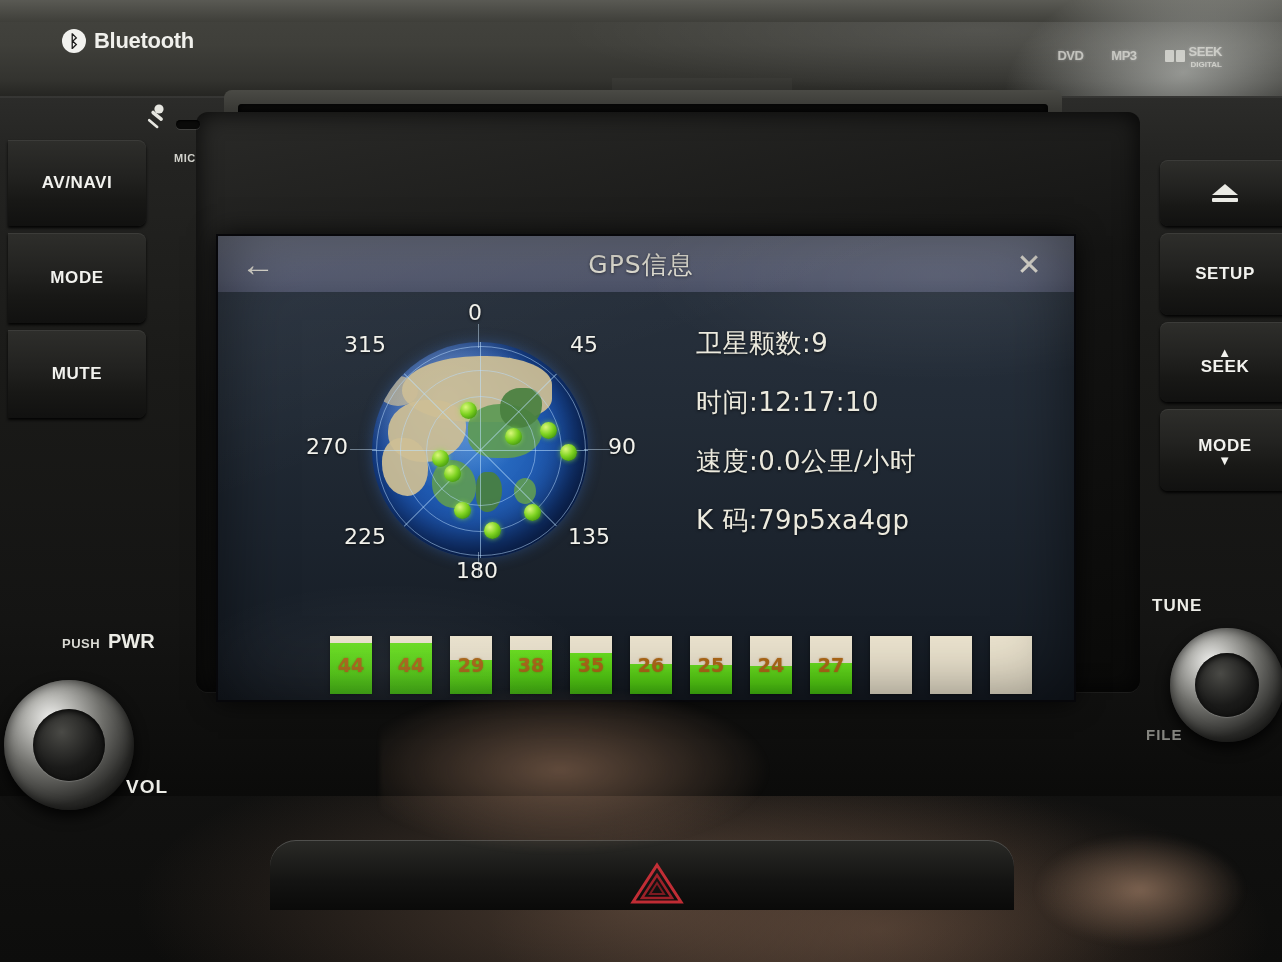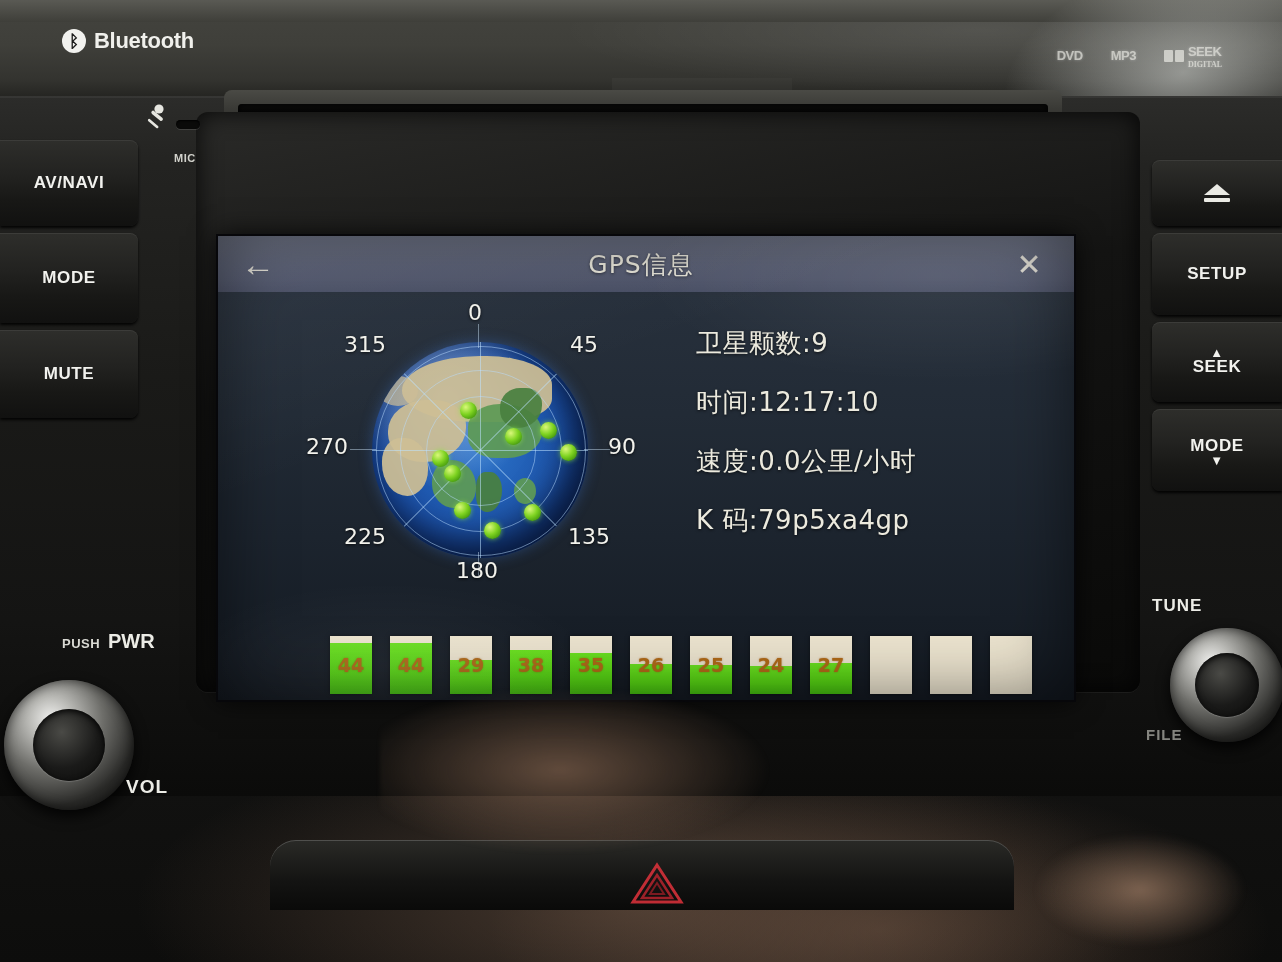--- a/index.html
+++ b/index.html
@@ -63,24 +63,24 @@
       background:#0a0a09;box-shadow:inset 0 1px 2px #000,0 1px 0 rgba(255,255,255,.12);}
   .mic-label{position:absolute;left:38px;top:27px;color:#d2d2cc;font-size:11px;font-weight:700;letter-spacing:.5px;margin-top:21px;}
 
   
   .logos{position:absolute;right:60px;top:42px;display:flex;align-items:center;gap:28px;opacity:.72;}
   .logo-chip{color:#e8e8e2;font-weight:800;font-size:13px;letter-spacing:-.5px;
       text-shadow:0 0 3px rgba(255,255,255,.45);text-align:right;}
   .logo-dolby{display:flex;align-items:center;gap:4px;}
   .dolby-dd{display:inline-flex;gap:2px;}
   .dolby-dd i{display:block;width:9px;height:12px;background:#e8e8e2;border-radius:1px;font-style:normal;}
-  .logo-sub{font-size:8px;letter-spacing:0px;display:block;text-align:right;font-family:Liberation Serif, serif;}
-
-  
-  .btn-col{position:absolute;}
+  .logo-sub{font-size:8px;letter-spacing:0px;display:block;text-align:right;}
+
+  
+  .btn-col{position:absolute;padding-left:8px;}
   .hw-btn{position:relative;background:linear-gradient(180deg,#2e2e2b 0%,#222220 42%,#181816 70%,#111110 100%);
       border-radius:6px;box-shadow:0 2px 3px rgba(0,0,0,.9), inset 0 1px 0 rgba(255,255,255,.07);
       display:flex;align-items:center;justify-content:center;
       color:#f2f2ee;font-weight:700;letter-spacing:.6px;}
   .hw-btn.small{font-size:17px;}
   .left-col{left:0px;top:140px;width:138px;}
   .left-col .hw-btn{width:138px;margin-bottom:7px;border-radius:0 8px 8px 0;}
   .right-col{left:1152px;top:160px;width:130px;}
   .right-col .hw-btn{width:130px;margin-bottom:7px;border-radius:8px 0 0 8px;}
 

